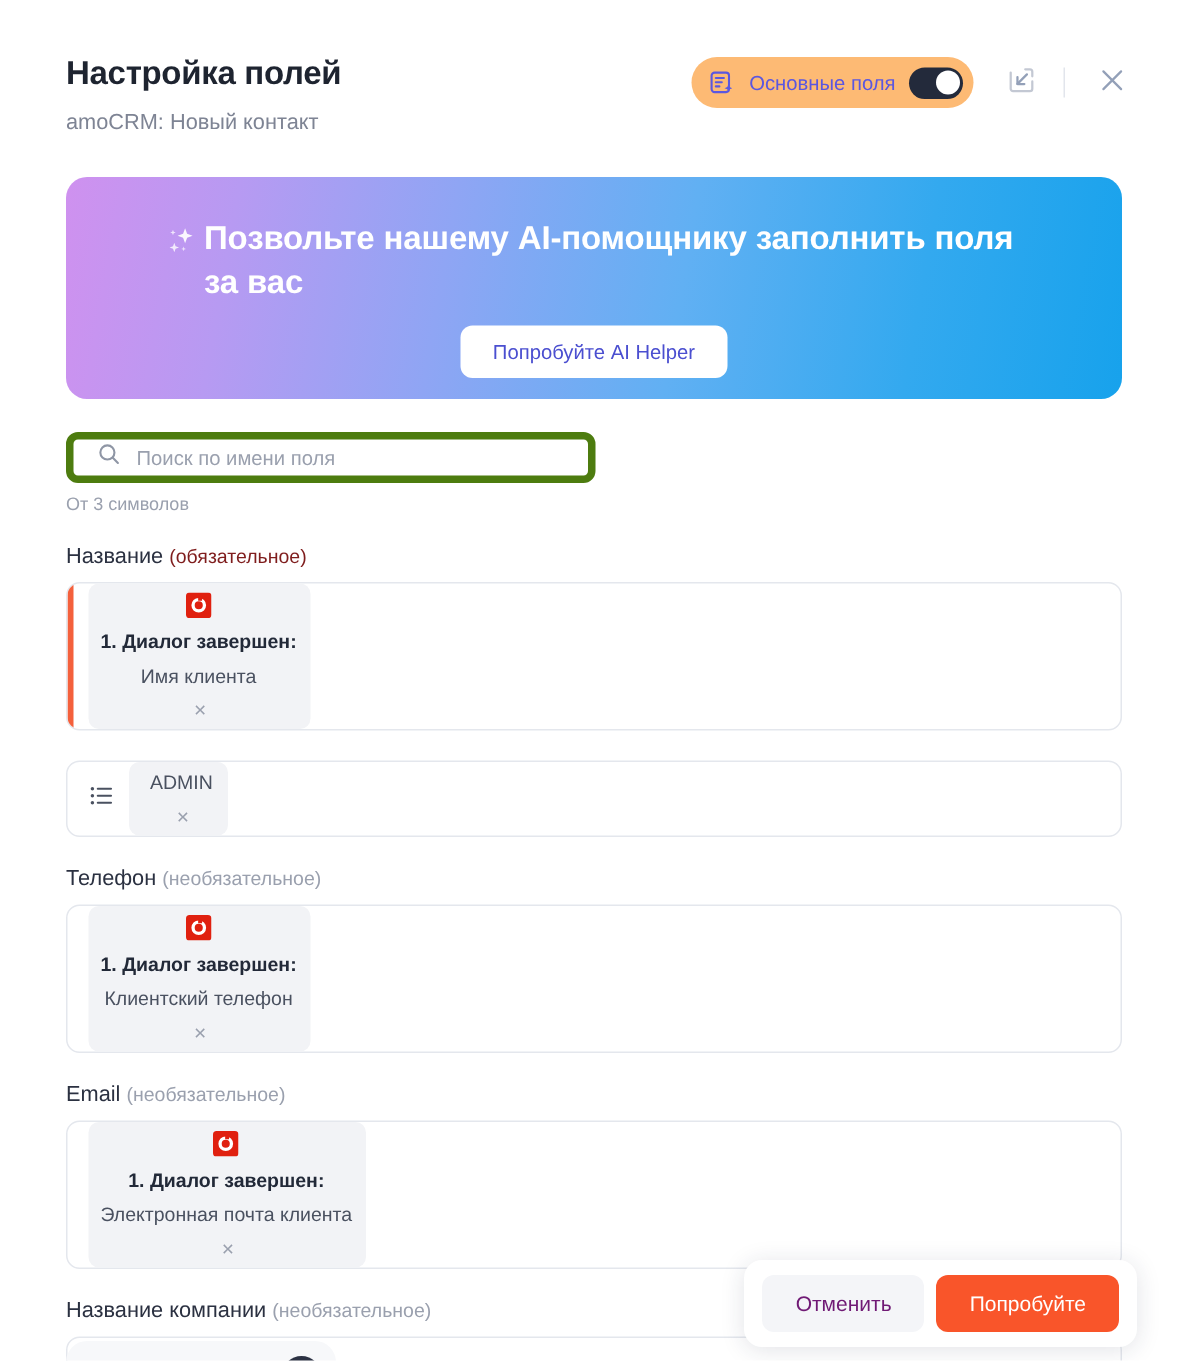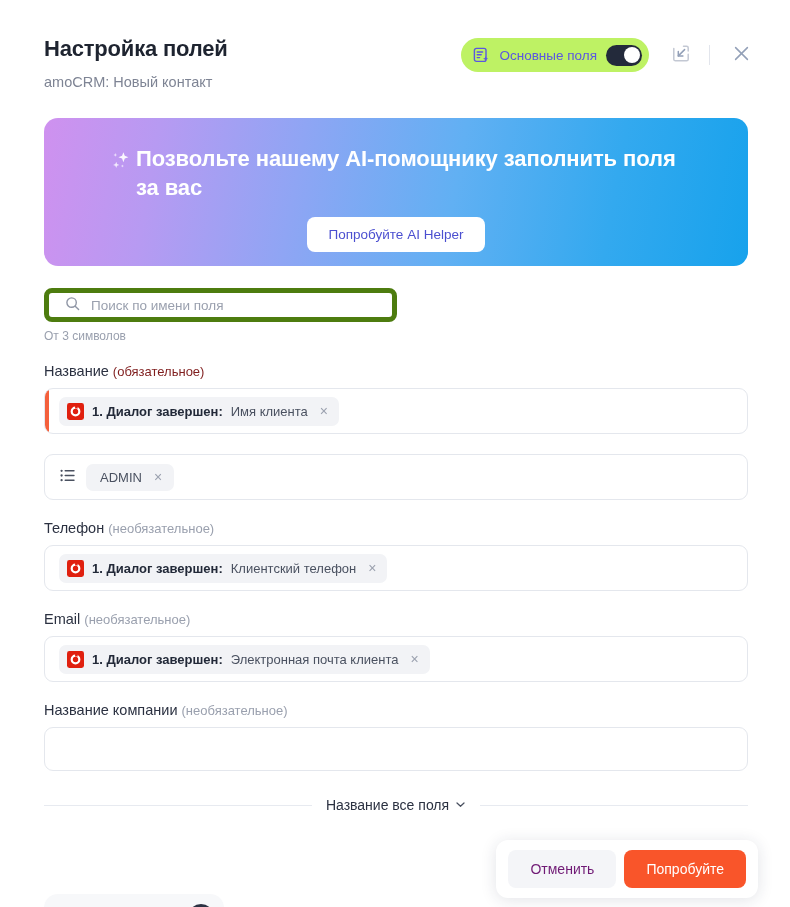--- a/index.html
+++ b/index.html
@@ -51,21 +51,21 @@
     display: flex;
     align-items: center;
     gap: 0;
     padding-top: 4px;
   }
 
   .pill-toggle {
     display: flex;
     align-items: center;
     gap: 9px;
-    background: #bef264;
+    background: #fdba74;
     border-radius: 22px;
     padding: 5px 7px 5px 12px;
     height: 34px;
   }
   .pill-icon { width: 17px; height: 17px; display: block; flex: 0 0 auto; }
   .pill-label {
     font-size: 13.5px;
     color: #5b57e0;
     font-weight: normal;
     white-space: nowrap;
@@ -213,20 +213,21 @@
   .list-icon { flex: 0 0 auto; display: block; }
 
   .chip {
     display: inline-flex;
     align-items: center;
     gap: 8px;
     background: #f2f3f6;
     border-radius: 7px;
     padding: 6px 9px 6px 8px;
     max-width: 100%;
+    flex-direction: column;
   }
   .chip.plain { padding: 6px 10px 6px 14px; }
   .amo-icon {
     width: 17px; height: 17px;
     flex: 0 0 auto;
     display: block;
   }
   .chip-prefix {
     font-size: 13px;
     font-weight: bold;

